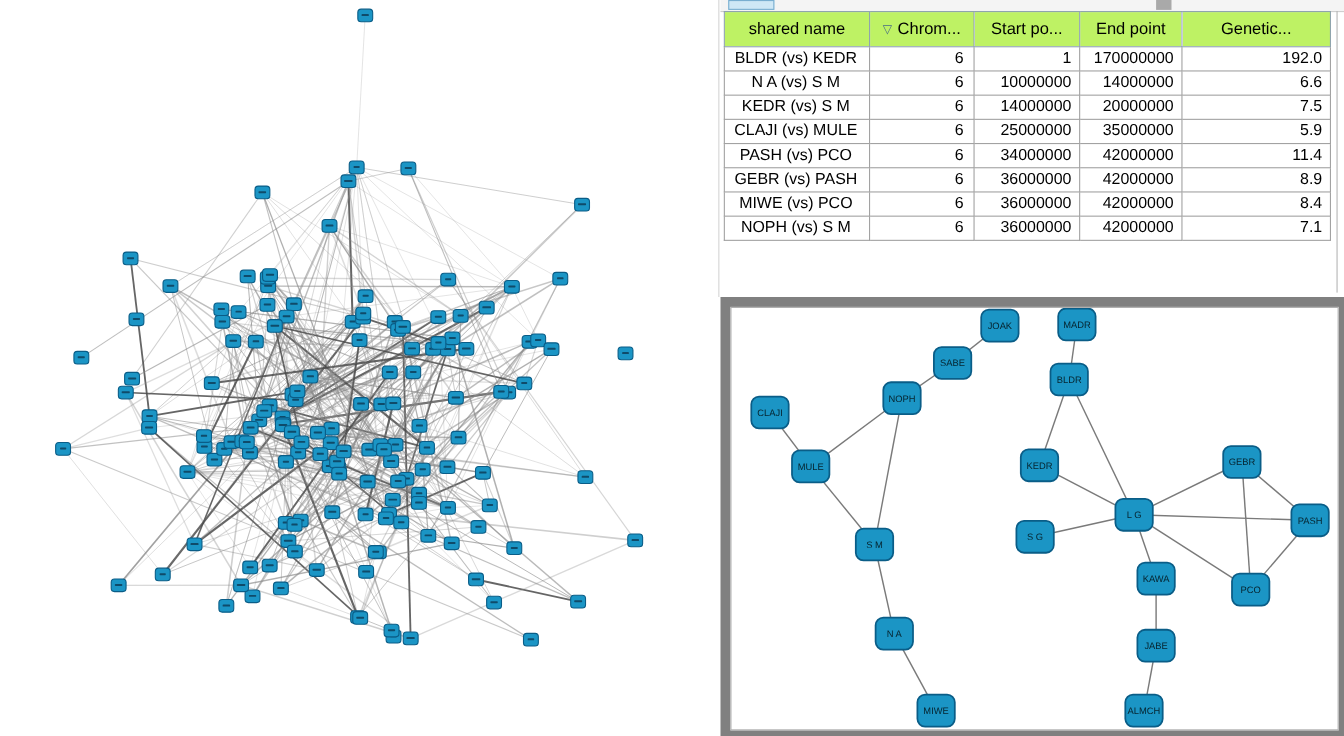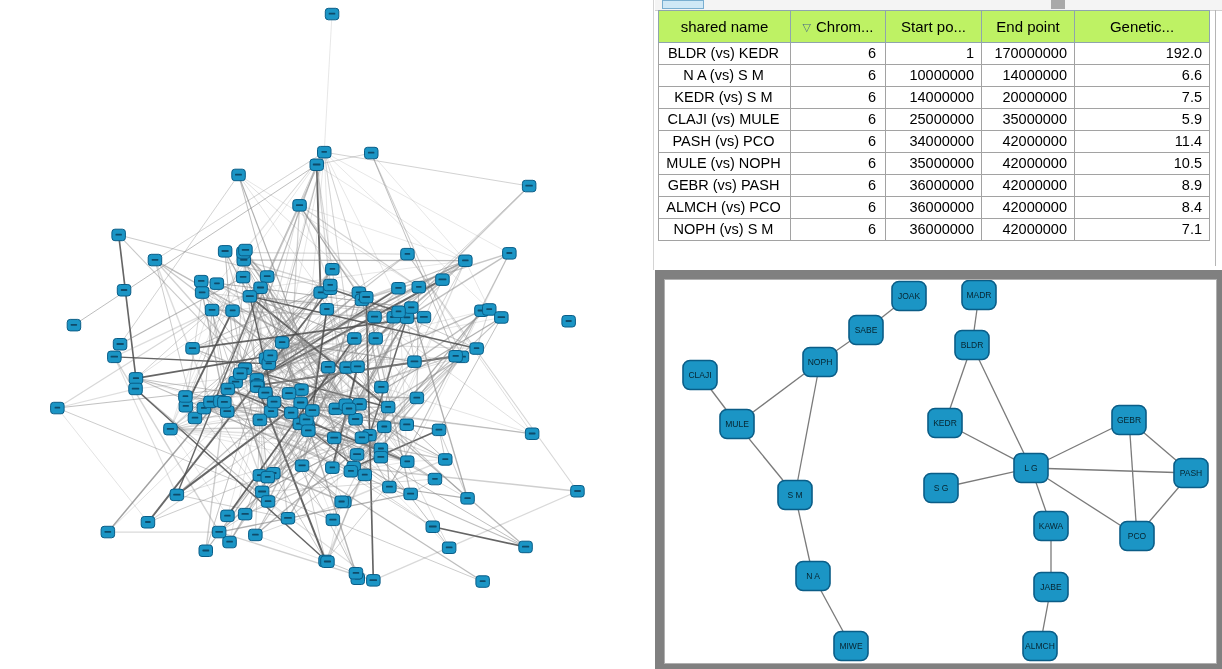--- a/index.html
+++ b/index.html
@@ -1179,35 +1179,28 @@
             <td class="c-right">5.9</td>
           </tr>
           <tr>
             <td class="c-left">PASH (vs) PCO</td>
             <td class="c-chrom c-right">6</td>
             <td class="c-right">34000000</td>
             <td class="c-right">42000000</td>
             <td class="c-right">11.4</td>
           </tr>
           <tr>
-            <td class="c-left">MULE (vs) NOPH</td>
-            <td class="c-chrom c-right">6</td>
-            <td class="c-right">35000000</td>
-            <td class="c-right">42000000</td>
-            <td class="c-right">10.5</td>
-          </tr>
-          <tr>
             <td class="c-left">GEBR (vs) PASH</td>
             <td class="c-chrom c-right">6</td>
             <td class="c-right">36000000</td>
             <td class="c-right">42000000</td>
             <td class="c-right">8.9</td>
           </tr>
           <tr>
-            <td class="c-left">ALMCH (vs) PCO</td>
+            <td class="c-left">MIWE (vs) PCO</td>
             <td class="c-chrom c-right">6</td>
             <td class="c-right">36000000</td>
             <td class="c-right">42000000</td>
             <td class="c-right">8.4</td>
           </tr>
           <tr>
             <td class="c-left">NOPH (vs) S M</td>
             <td class="c-chrom c-right">6</td>
             <td class="c-right">36000000</td>
             <td class="c-right">42000000</td>

